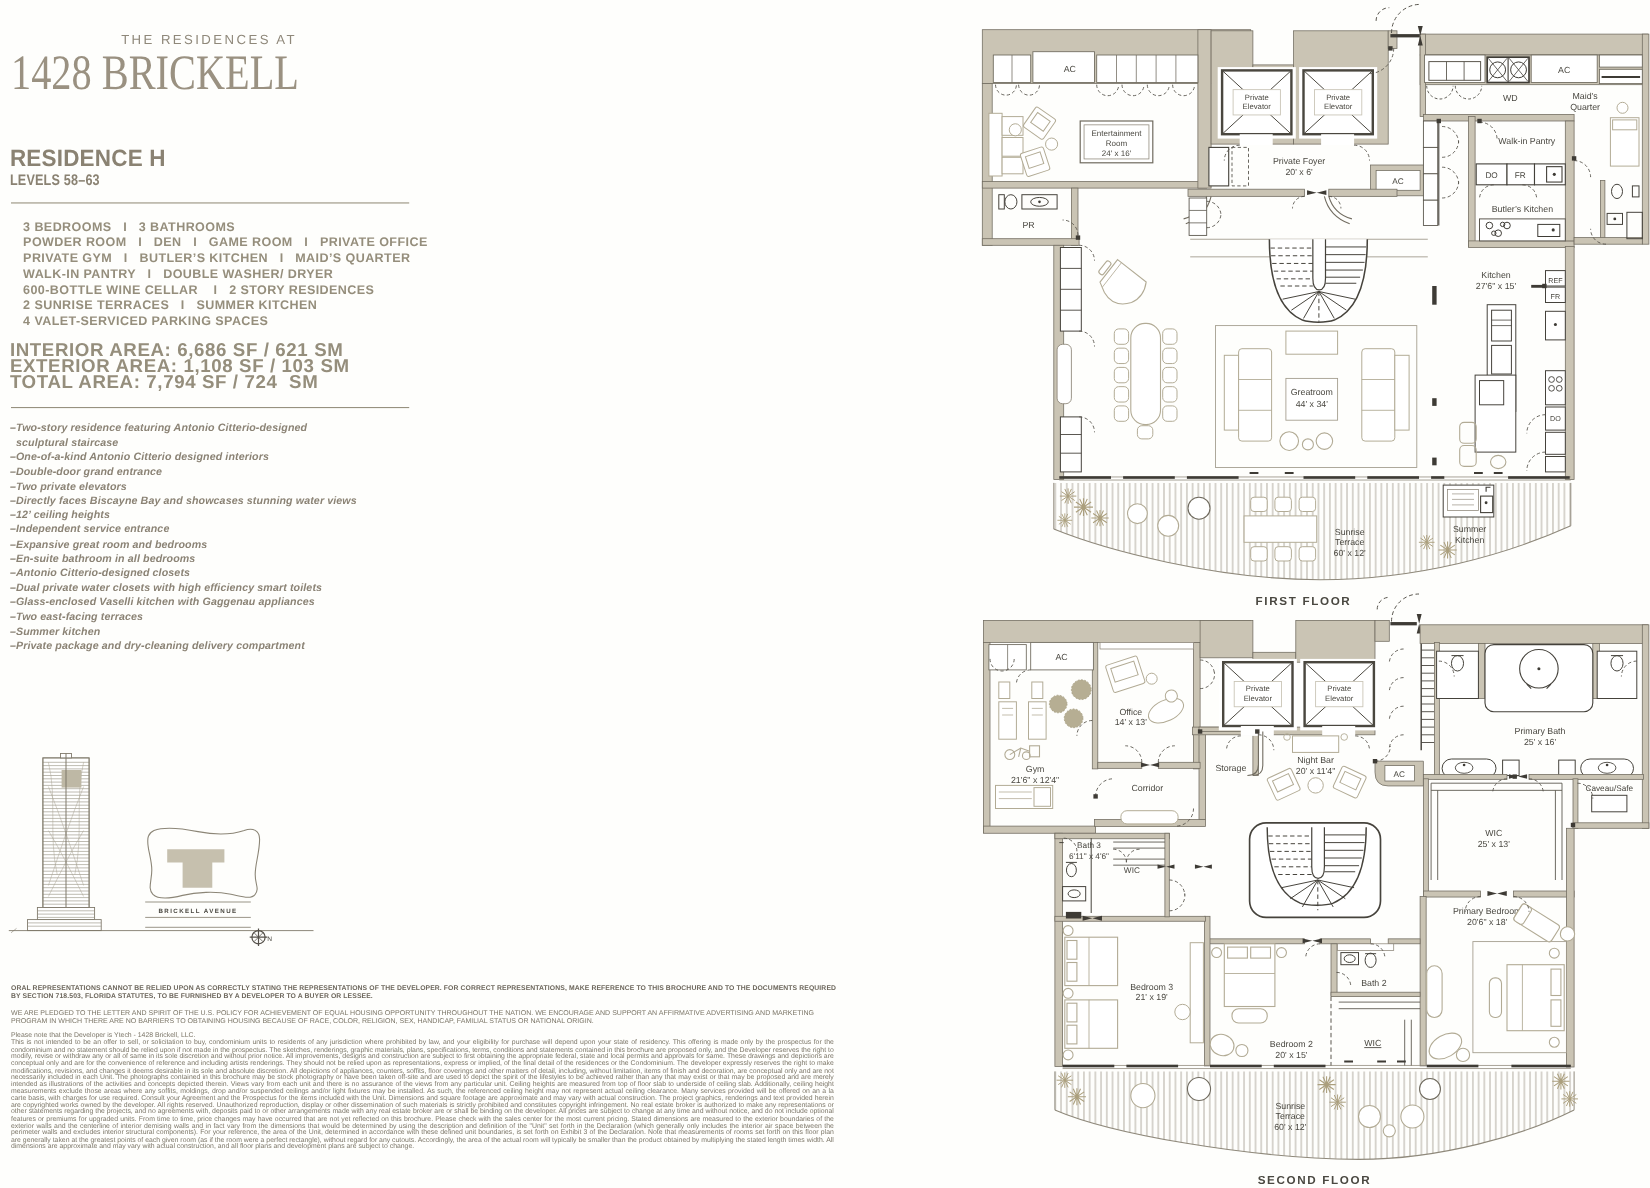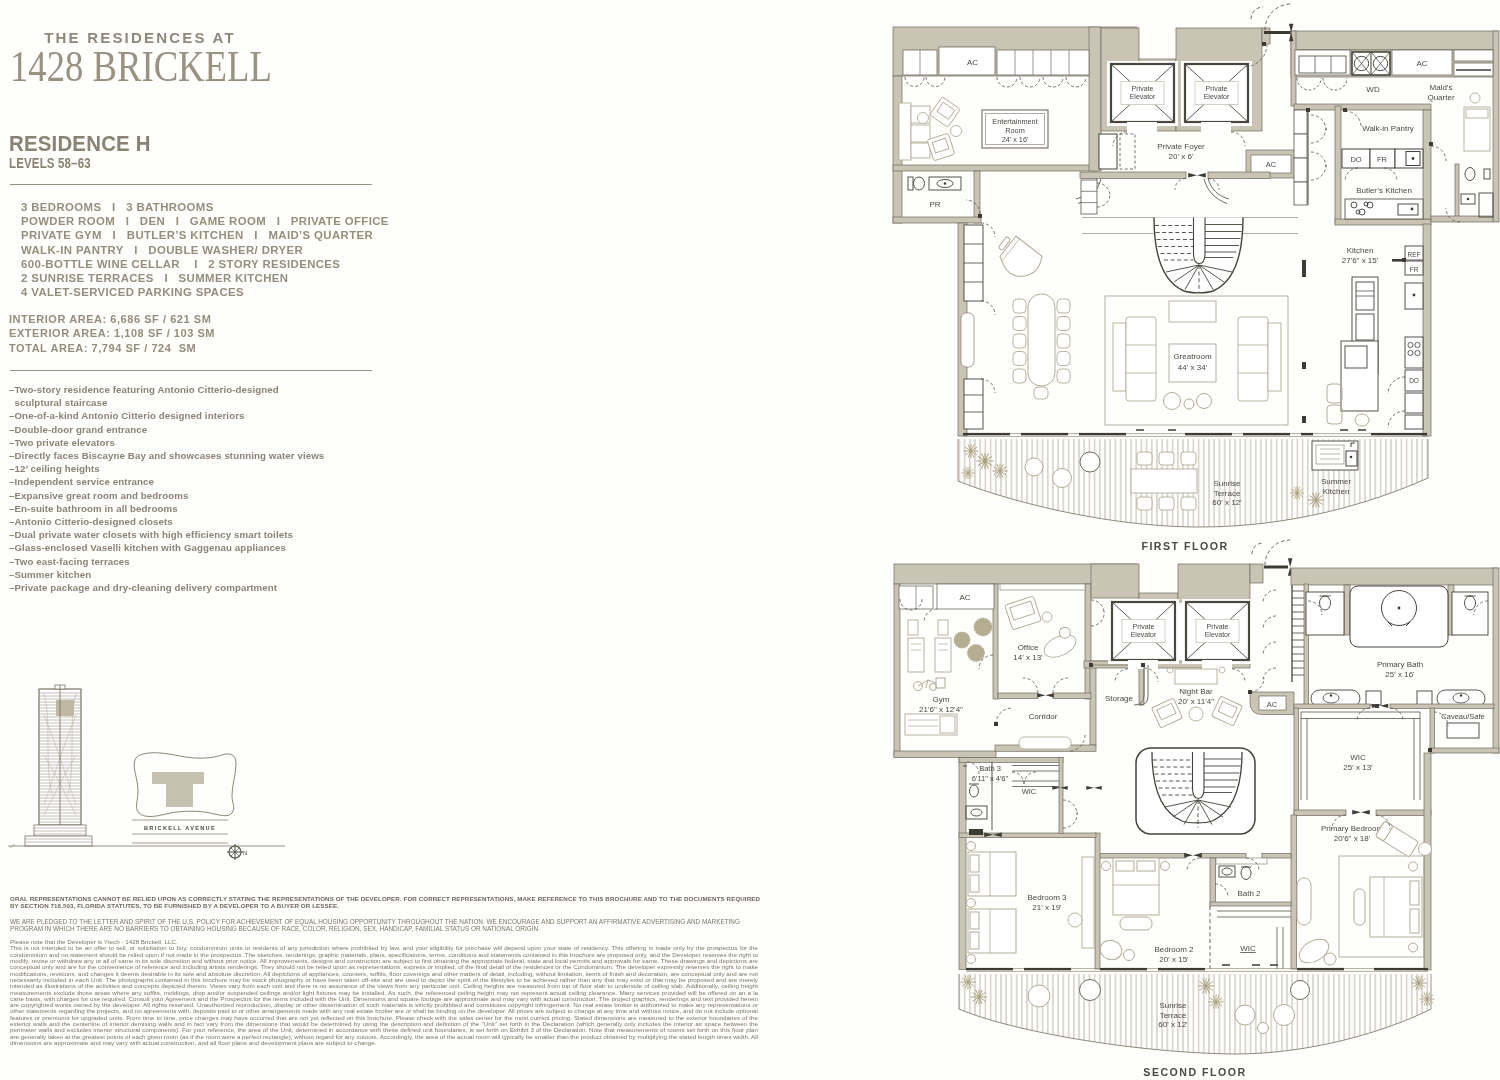--- a/index.html
+++ b/index.html
@@ -1,34 +1,34 @@
 <!DOCTYPE html>
 <html><head>
 <meta charset="utf-8">
 <style>
   html,body{margin:0;padding:0;}
   .page{position:relative;width:1500px;height:1080px;background:#fefefc;overflow:hidden;
         font-family:"Liberation Sans", sans-serif;}
   .abs{position:absolute;}
-  .hdr-small{left:10px;top:29px;width:260px;text-align:center;font-size:15px;letter-spacing:2.2px;
-             color:#8f887a;font-weight:700;}
+  .hdr-small{left:10px;top:29px;width:260px;text-align:right;font-size:12px;letter-spacing:2.2px;
+             color:#8f887a;font-weight:400;}
   .hdr-big{left:10px;top:44px;white-space:nowrap;font-family:"Liberation Serif",serif;
            font-size:45px;line-height:45px;letter-spacing:0px;color:#9a9181;font-weight:400;
            transform:scaleX(0.815);transform-origin:left top;}
   .res-h{left:9px;top:132.5px;font-size:21.5px;line-height:22px;font-weight:700;letter-spacing:0.2px;color:#8a8272;
          transform:scaleX(0.95);transform-origin:left top;white-space:nowrap;}
   .levels{left:9px;top:155.5px;font-size:14px;line-height:14px;font-weight:700;letter-spacing:0.2px;color:#8a8272;
          transform:scaleX(0.82);transform-origin:left top;white-space:nowrap;}
   .rule{left:10px;height:1px;background:#97917f;width:362px;}
   .features{left:21px;top:200px;font-size:11.4px;font-weight:700;letter-spacing:0.38px;
             color:#958e7c;line-height:14.2px;white-space:pre;}
-  .areas{left:9px;top:312px;font-size:11px;font-weight:700;letter-spacing:0.55px;
+  .areas{left:9px;top:312px;font-size:17px;font-weight:700;letter-spacing:0.55px;
          color:#958e7c;line-height:14.25px;white-space:pre;}
   .bullets{left:9px;top:383px;font-size:9.7px;font-weight:700;letter-spacing:0.1px;
-           color:#8b8375;line-height:13.2px;white-space:pre;}
+           color:#8b8375;line-height:13.2px;white-space:pre;font-style:italic;}
   .disc-bold{left:10px;top:896px;width:757px;font-size:6.2px;font-weight:700;color:#6d675c;
              line-height:6.6px;letter-spacing:0.1px;}
   .disc-mid{left:10px;top:919px;width:748px;font-size:6.4px;color:#7b7567;line-height:6.5px;}
   .disc-body{left:10px;top:939px;width:748px;font-size:6.25px;color:#7b7567;line-height:6.32px;
              text-align:justify;}
   svg text{font-family:"Liberation Sans",sans-serif;fill:#4a4841;}
 </style>
 </head>
 <body>
 <div class="page">

